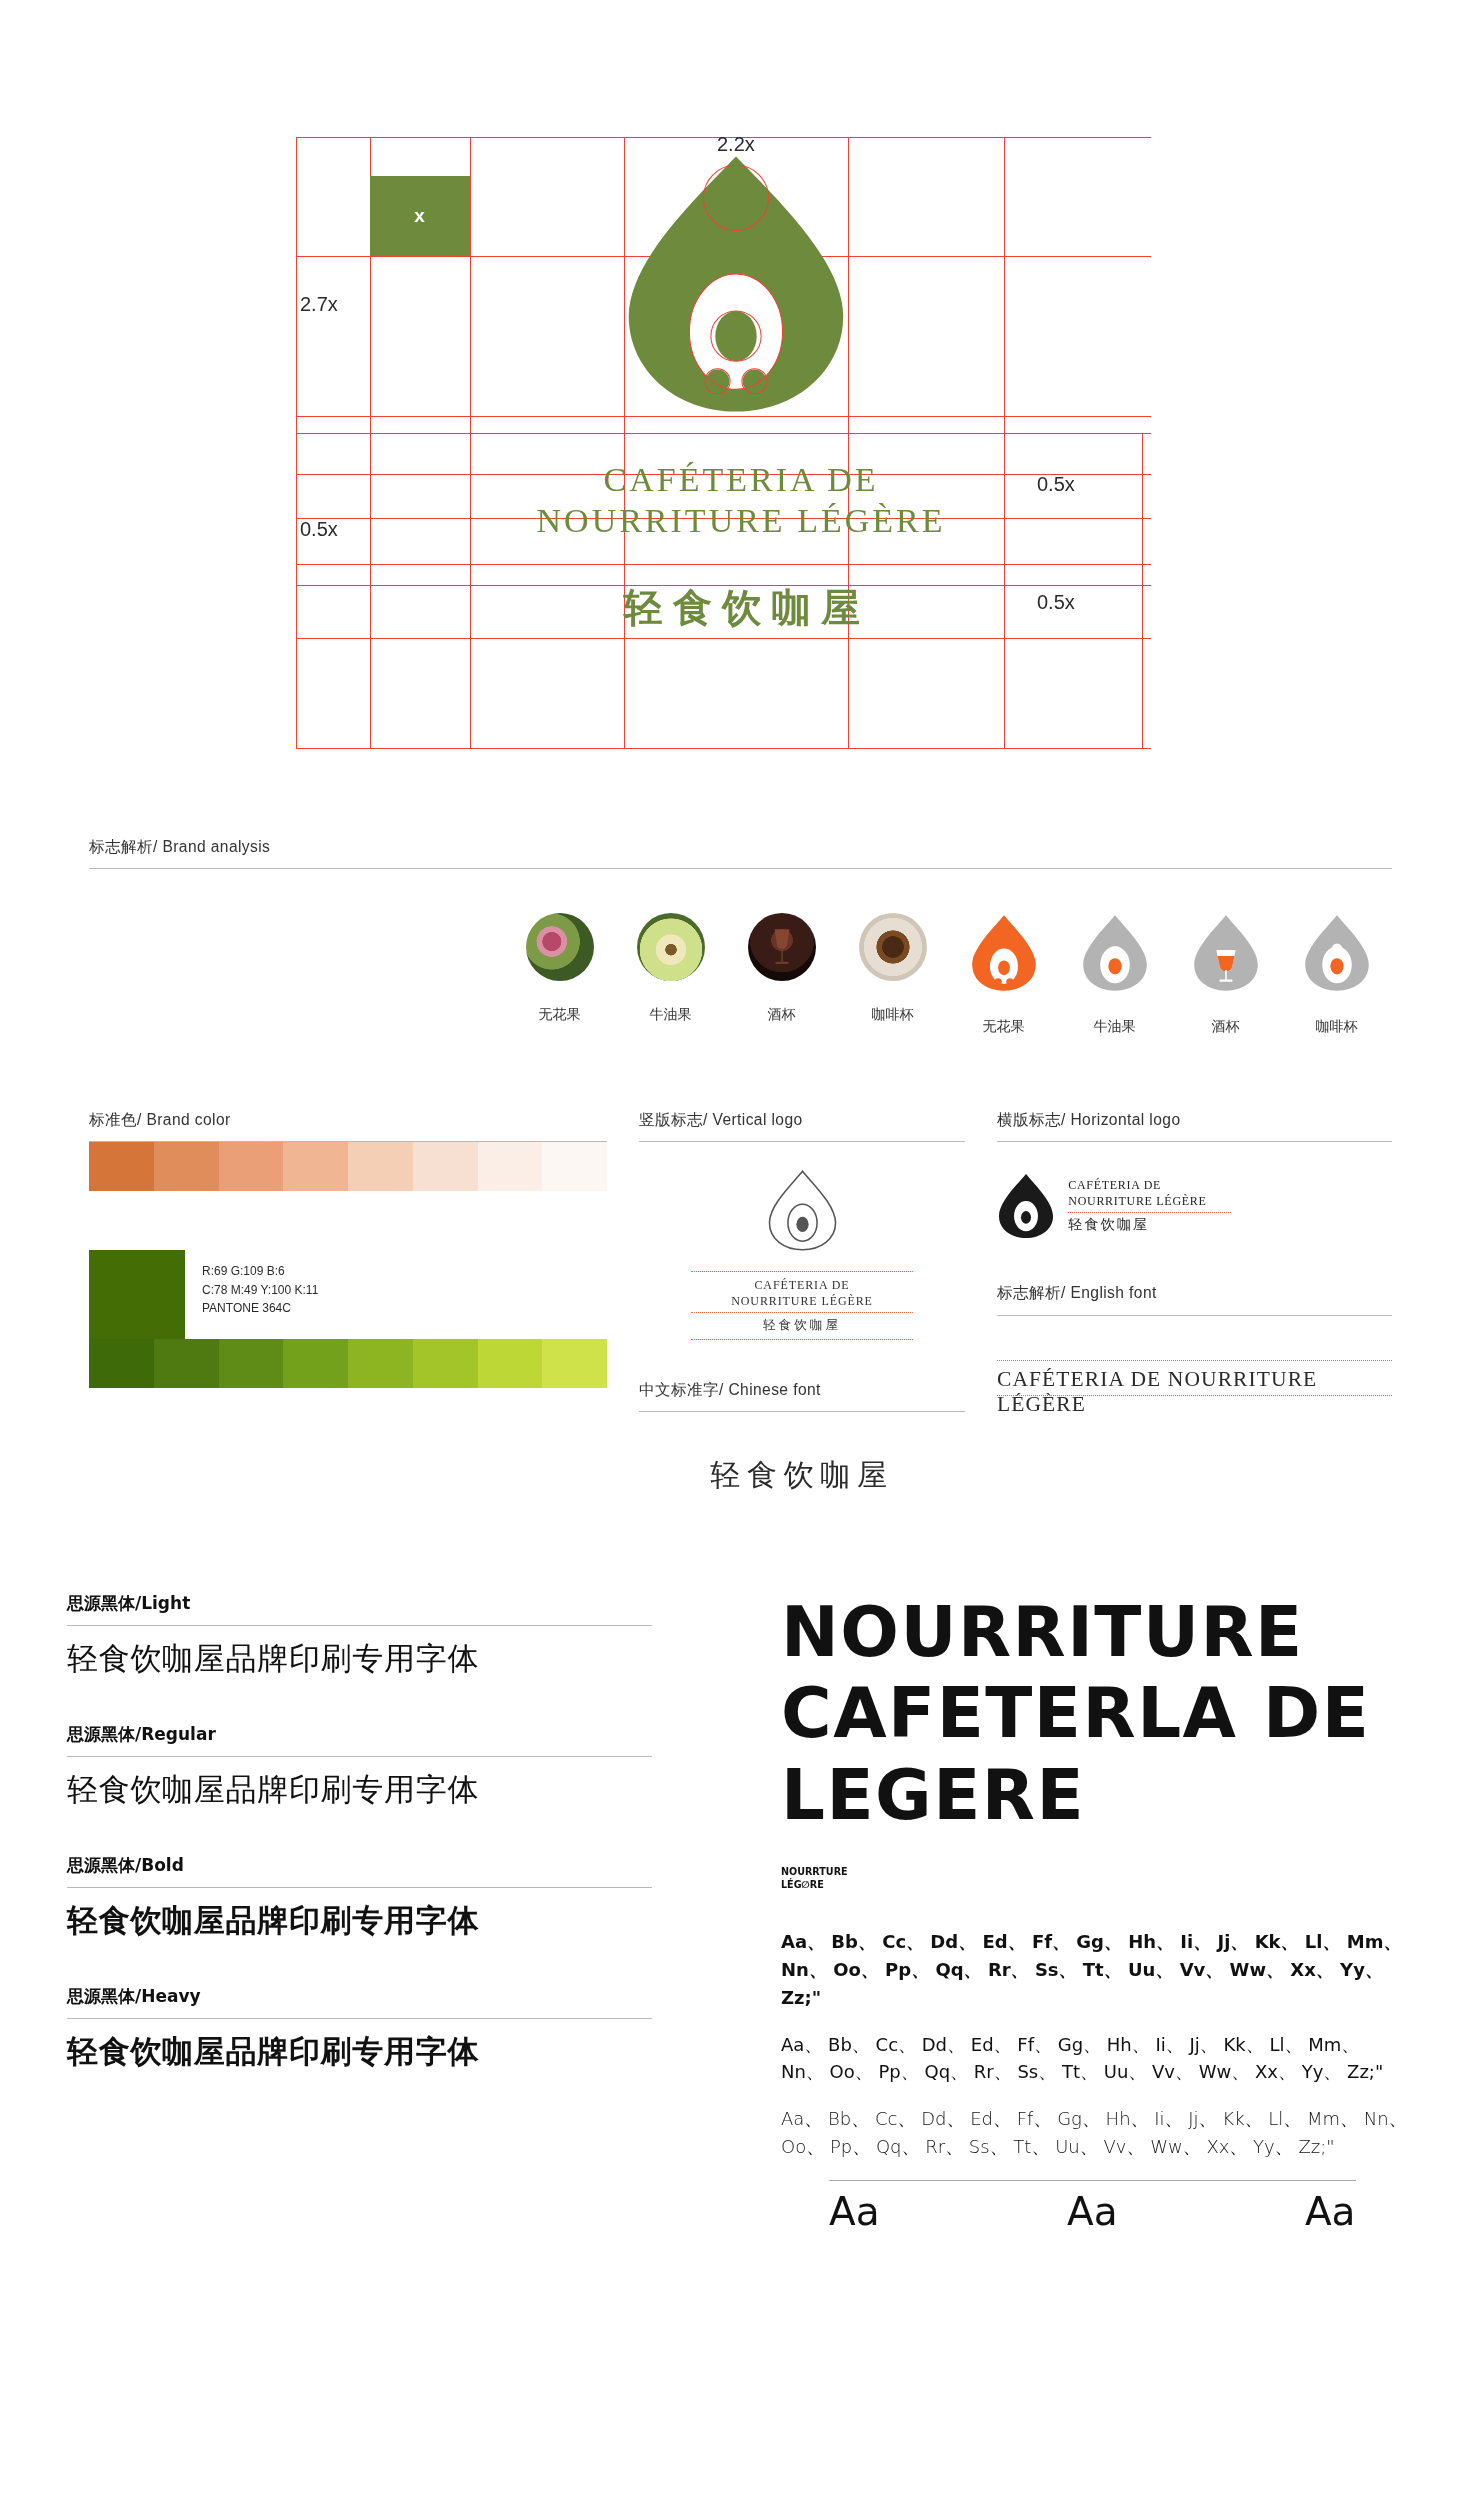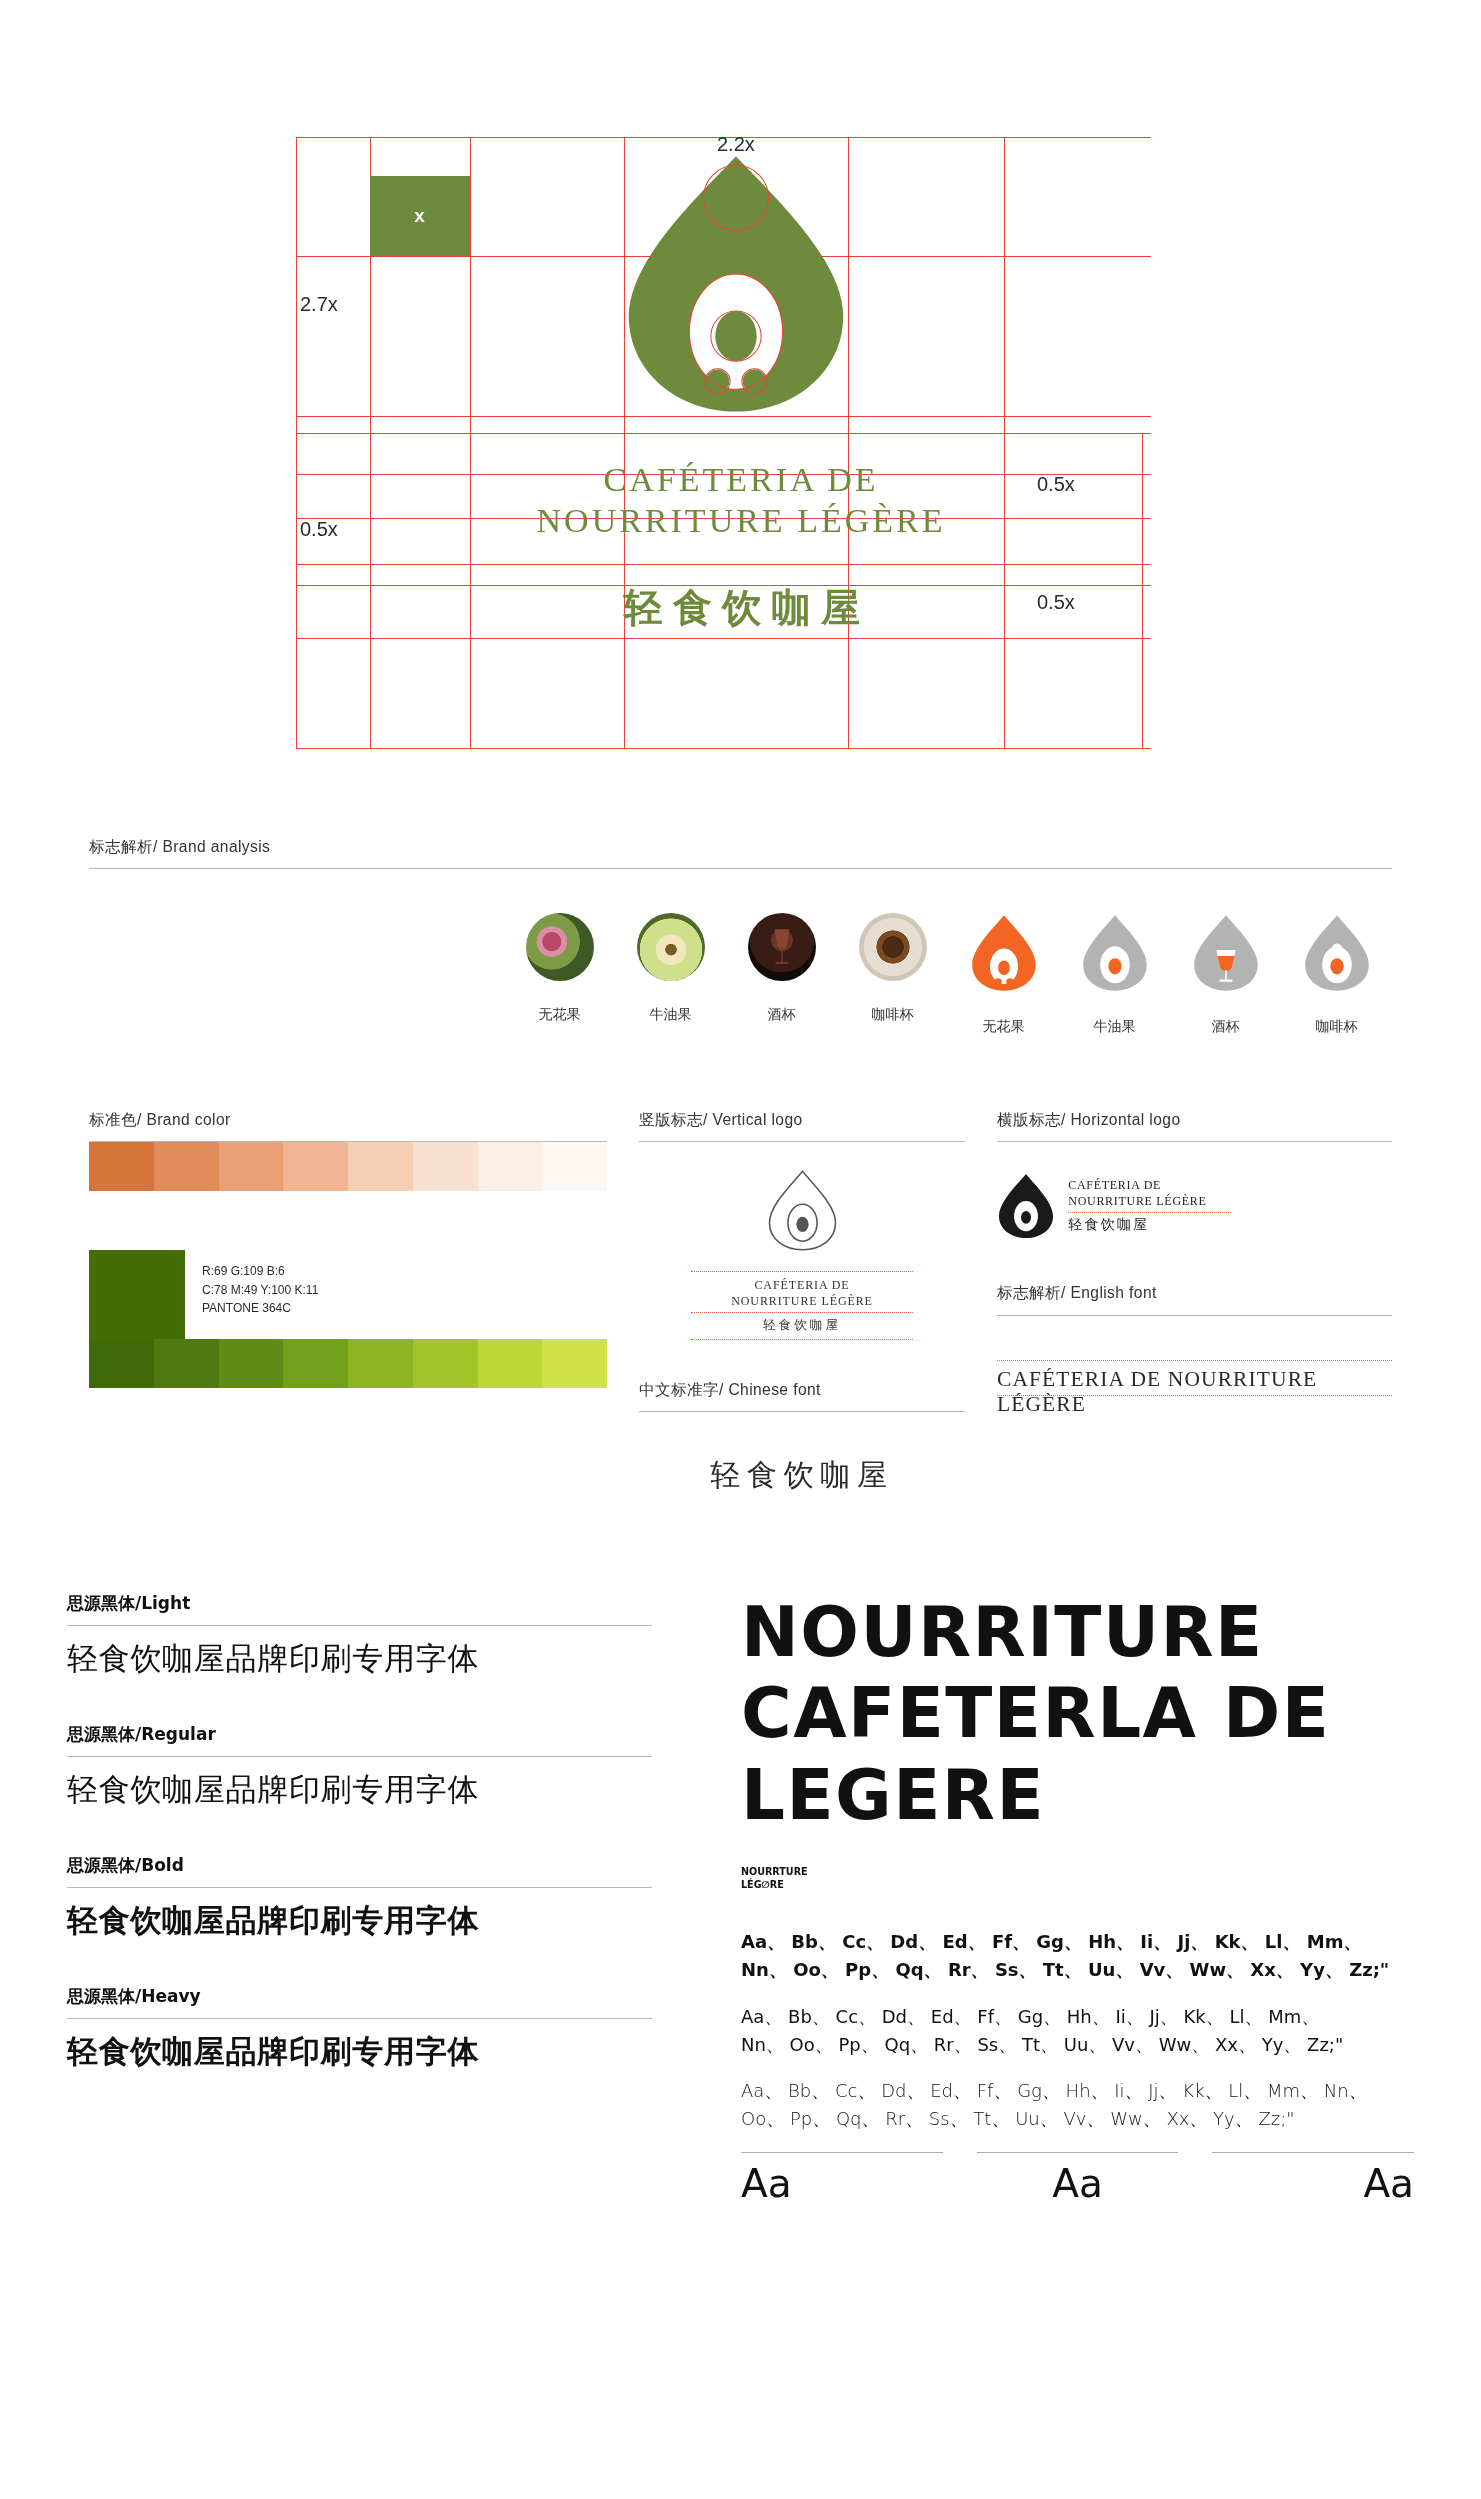--- a/index.html
+++ b/index.html
@@ -53,38 +53,38 @@
   
   .sec-color { position:relative; margin:0 89px; }
   .swatch-main { width:518px; height:89px; position:relative; }
   .swatch-info { position:absolute; left:113px; top:12px; font-size:12px; line-height:1.55; color:#2b2b2b;
                  font-family:"Liberation Sans", sans-serif; }
   .tint-row { display:flex; width:518px; height:49px; }
   .tint-row div { flex:1; }
   .dotted { border-top:0.7px dotted #e06a4d; }
 
   
-  .sec-type { position:relative; margin:0 67px; display:flex; }
+  .sec-type { position:relative; margin:0 67px; display:flex;gap:40px; }
   .type-left { width:585px; }
   .type-block { margin-bottom:43px; }
   .type-name { font-size:17px; font-weight:bold; color:#111; margin-bottom:10.4px; font-family:"DejaVu Sans", sans-serif; }
   .type-sample { font-family:"DejaVu Sans", sans-serif; font-size:31px; color:#111; padding-top:12px; letter-spacing:0.7px; }
   .tl { font-weight:300; }
   .tr { font-weight:400; }
   .tb { font-weight:700; }
   .th { font-weight:900; }
 
   .type-right { flex:1; padding-left:89px; }
   .big-en { font-family:"DejaVu Sans", sans-serif; font-weight:bold; font-size:69px; line-height:1.18;
             letter-spacing:1.5px; color:#111; }
   .alpha { font-family:"DejaVu Sans", sans-serif; font-size:18px; line-height:1.55; color:#111; margin-bottom:19px; }
   .alpha.b { font-weight:bold; }
   .alpha.r { font-weight:400; }
   .alpha.l { font-weight:300; }
-  .aa-row { display:flex; justify-content:space-between; align-items:flex-end; margin-top:19px; }
+  .aa-row { display:flex; justify-content:flex-start; align-items:flex-end; margin-top:19px;margin-left:48px; }
   .aa { font-family:"DejaVu Sans", sans-serif; font-size:39px; color:#111; padding-bottom:4.4px; }
 </style>
 </head>
 <body>
 
 <div class="page">
 
   <div class="sec-grid">
 
     <div class="guide-v" style="left:296px;  top:137px; height:611px;"></div>

